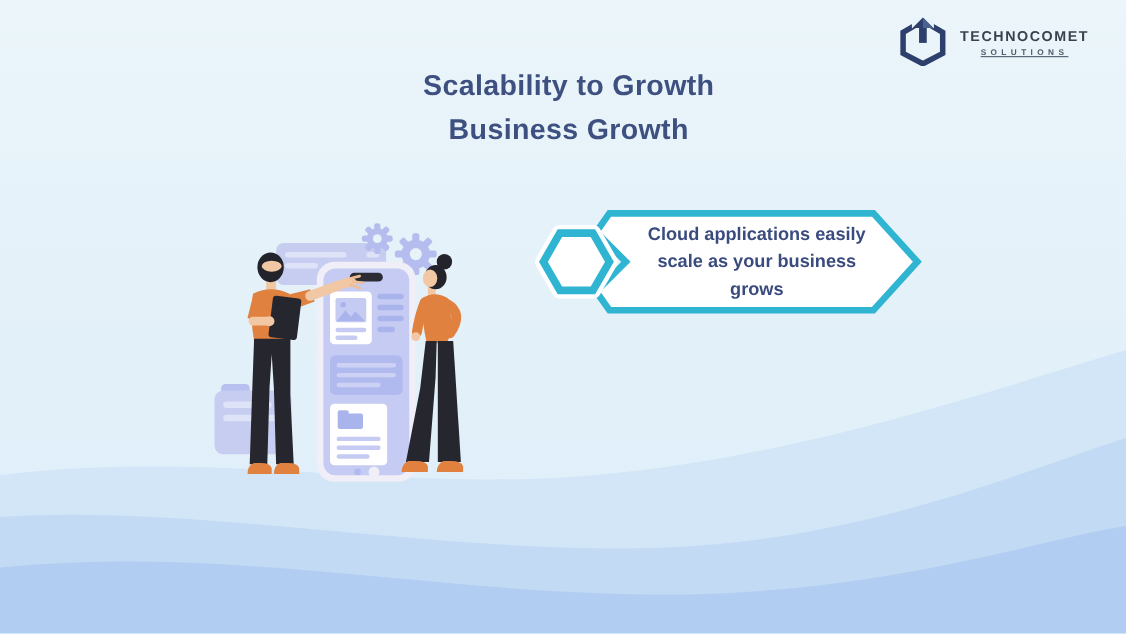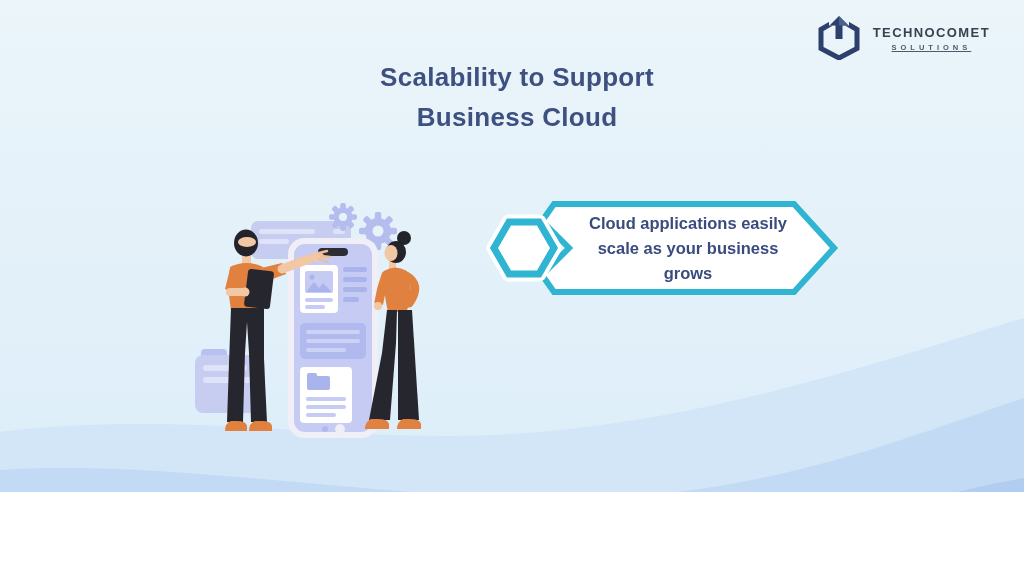--- a/index.html
+++ b/index.html
@@ -1,36 +1,36 @@
 <!DOCTYPE html>
 <html><head>
 <meta charset="utf-8">
 <style>
   html,body{margin:0;padding:0;}
   body{font-family:"Liberation Sans",sans-serif;}
-  .stage{position:relative;width:1024px;height:492px;overflow:hidden;
+  .stage{position:relative;width:1024px;height:576px;overflow:hidden;
          background:linear-gradient(180deg,#ebf5fa 0%,#e2f0f9 60%,#ddeefa 100%);}
   .waves{position:absolute;left:0;top:0;width:1024px;height:576px;display:block;}
 
   
   .logo{position:absolute;top:16px;right:34px;display:flex;align-items:center;gap:10px;}
   .logo-text{display:flex;flex-direction:column;align-items:center;}
   .logo-name{font-size:13px;font-weight:bold;letter-spacing:1.4px;color:#3a414e;}
   .logo-tagline{font-size:7.5px;font-weight:600;letter-spacing:4px;color:#4d5a6a;margin-top:3px;text-decoration:underline;}
 
   
   .title{position:absolute;top:57px;left:287px;width:460px;text-align:center;
          font-size:26px;font-weight:bold;line-height:40px;color:#3d5080;letter-spacing:.3px;}
 
   
   .illustration{position:absolute;left:185px;top:193px;width:265px;height:250px;}
 
   
   .callout{position:absolute;left:490px;width:352px;height:96px;}
-  .callout.c1{top:200px;}
+  .callout.c1{top:190px;}
   .callout.c2{top:352px;}
   .callout svg{position:absolute;left:0;top:0;width:352px;height:96px;overflow:visible;}
   .callout-text{position:absolute;left:86px;top:4px;width:224px;height:88px;
       display:flex;align-items:center;justify-content:center;text-align:center;
       font-size:16.5px;font-weight:bold;color:#3a4b7e;line-height:25px;}
 </style>
 </head>
 <body>
 
 <div class="stage">
@@ -49,22 +49,22 @@
       <polygon points="24,0 33.5,9.5 14.5,9.5" fill="#2d3f6c"></polygon>
       <polygon points="24,0 33.5,9.5 24,9.5" fill="#48638f"></polygon>
     </svg>
     <div class="logo-text">
       <span class="logo-name">TECHNOCOMET</span>
       <span class="logo-tagline">SOLUTIONS</span>
     </div>
   </div>
 
   <div class="title">
-    <div>Scalability to Support</div>
-    <div>Business Cloud</div>
+    <div>Scalability to Growth</div>
+    <div>Business Growth</div>
   </div>
 
   <svg class="illustration" viewBox="0 0 265 250">
 
     <g>
       <rect x="66" y="28" width="100" height="38" rx="7" fill="#c6cdf0"></rect>
       <rect x="74" y="36" width="56" height="5" rx="2.5" fill="#dfe3f8"></rect>
       <rect x="148" y="36" width="12" height="5" rx="2.5" fill="#dfe3f8"></rect>
       <rect x="74" y="46" width="30" height="5" rx="2.5" fill="#dfe3f8"></rect>
     </g>

